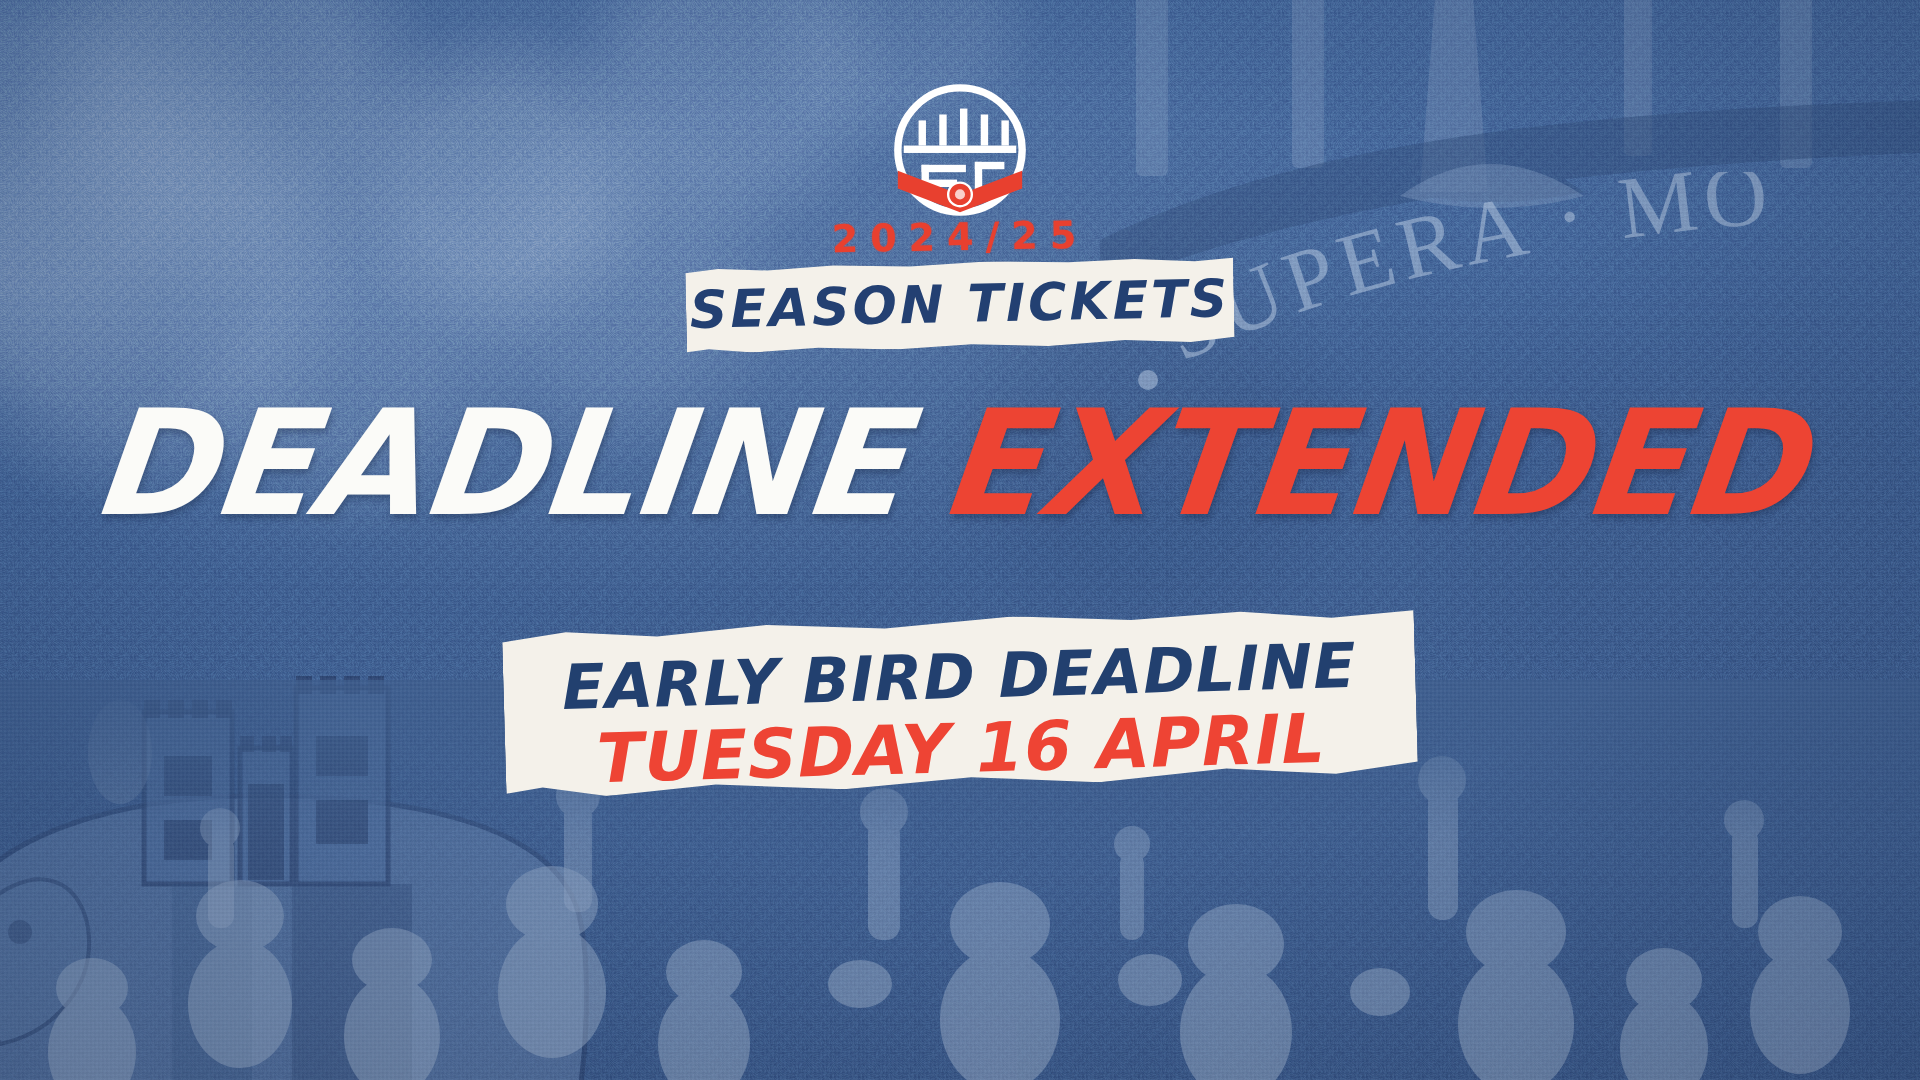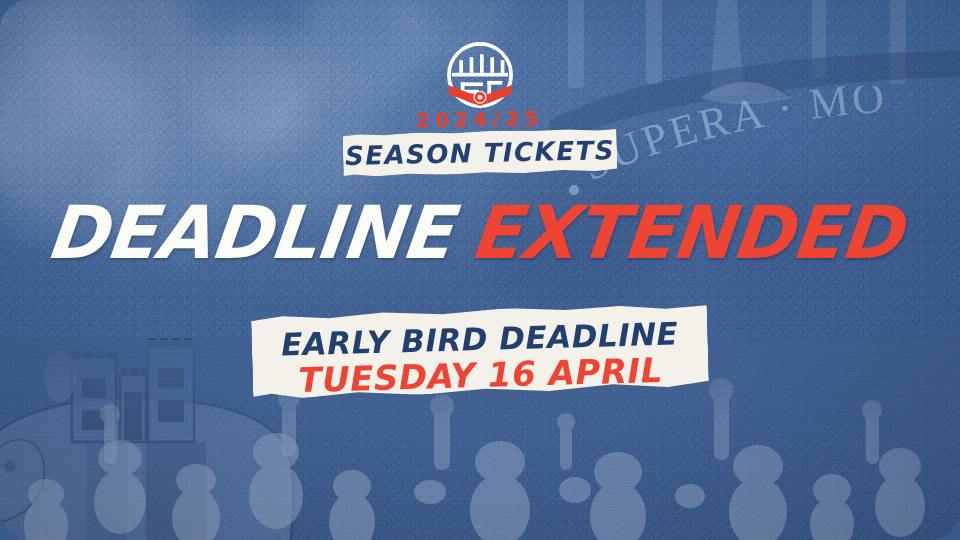--- a/index.html
+++ b/index.html
@@ -10,21 +10,20 @@
     overflow:hidden;
     background:#3a5a8c;
     font-family:"Liberation Sans", sans-serif;
   }
 
   #graphic{
     position:relative;
     width:960px; height:540px;
     overflow:hidden;
     background:#3f5f92;
-    border-radius:29px;
   }
 
   
   .bg-base{
     position:absolute; inset:0;
     background:
       radial-gradient(ellipse 70% 55% at 30% 22%, #5b7aa8 0%, rgba(91,122,168,0) 62%),
       radial-gradient(ellipse 60% 50% at 85% 12%, #46699d 0%, rgba(70,105,157,0) 60%),
       linear-gradient(170deg, #466ba0 0%, #3e5f90 45%, #3d5c8c 100%);
   }

